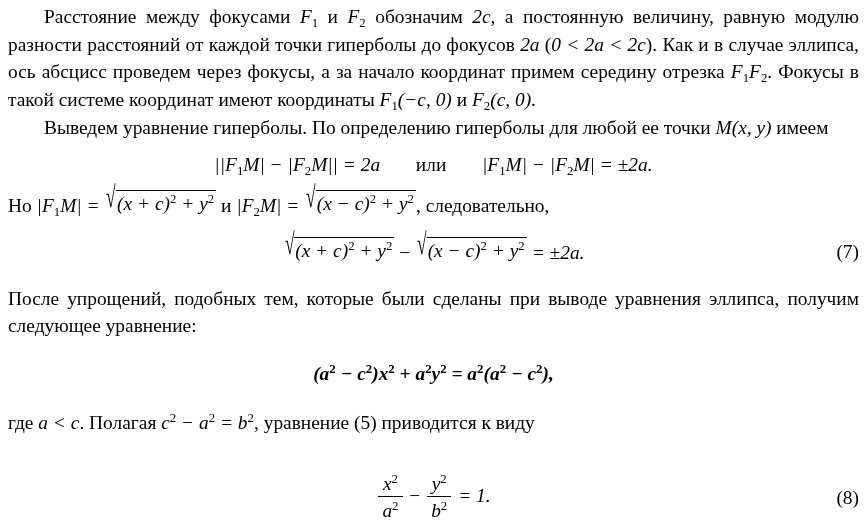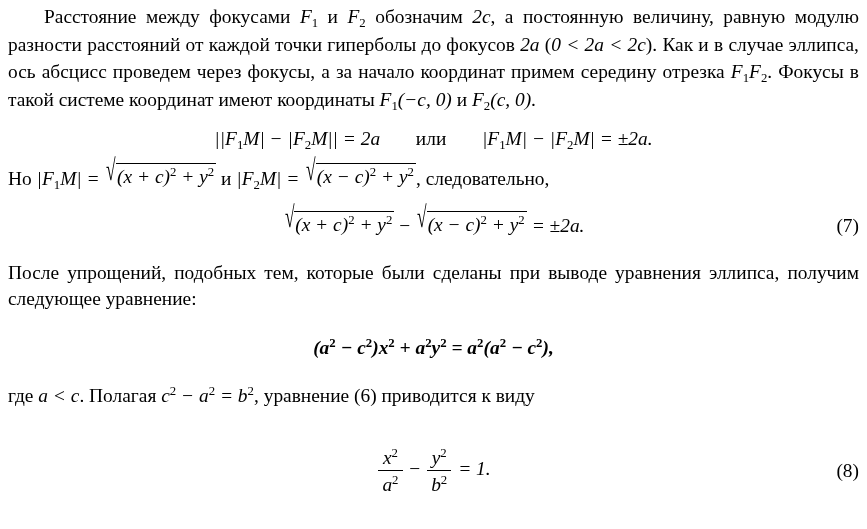--- a/index.html
+++ b/index.html
@@ -134,20 +134,25 @@
       <span>обозначим</span>
       <span class="mi">2c</span><span>, а постоянную величину, равную модулю разности расстояний от каждой точки гиперболы до фокусов</span>
       <span class="mi">2a</span>
       <span class="nowrap"><span class="mn">(</span><span class="mi">0 &lt; 2a &lt; 2c</span><span class="mn">)</span></span><span>. Как и в случае эллипса, ось абсцисс проведем через фокусы, а за начало координат примем середину отрезка</span>
       <span class="nowrap"><span class="mi">F</span><sub>1</sub><span class="mi">F</span><sub>2</sub></span><span>. Фокусы в такой системе координат имеют координаты</span>
       <span class="nowrap"><span class="mi">F</span><sub>1</sub><span class="mi">(−c, 0)</span></span>
       <span>и</span>
       <span class="nowrap"><span class="mi">F</span><sub>2</sub><span class="mi">(c, 0)</span></span><span>.</span>
     </p>
 
+    <p class="indent">
+      <span>Выведем уравнение гиперболы. По определению гиперболы для любой ее точки</span>
+      <span class="nowrap"><span class="mi">M</span><span class="mi">(x, y)</span></span>
+      <span>имеем</span>
+    </p>
 
     <div class="eq-center">
       <span class="nowrap"><span class="mi">||F</span><sub>1</sub><span class="mi">M| − |F</span><sub>2</sub><span class="mi">M|| = 2a</span></span>
       <span class="sp-wide"></span>
       <span>или</span>
       <span class="sp-wide"></span>
       <span class="nowrap"><span class="mi">|F</span><sub>1</sub><span class="mi">M| − |F</span><sub>2</sub><span class="mi">M| = ±2a.</span></span>
     </div>
 
     <p>
@@ -171,21 +176,21 @@
       <span>После упрощений, подобных тем, которые были сделаны при выводе уравнения эллипса, получим следующее уравнение:</span>
     </p>
 
     <div class="eq-center" style="margin-top:22px;margin-bottom:22px;font-weight:bold;">
       <span class="nowrap"><span class="mi">(a</span><sup>2</sup><span class="mi"> − c</span><sup>2</sup><span class="mi">)x</span><sup>2</sup><span class="mi"> + a</span><sup>2</sup><span class="mi">y</span><sup>2</sup><span class="mi"> = a</span><sup>2</sup><span class="mi">(a</span><sup>2</sup><span class="mi"> − c</span><sup>2</sup><span class="mi">),</span></span>
     </div>
 
     <p>
       <span>где</span>
       <span class="mi">a &lt; c</span><span>. Полагая</span>
-      <span class="nowrap"><span class="mi">c</span><sup>2</sup><span class="mi"> − a</span><sup>2</sup><span class="mi"> = b</span><sup>2</sup></span><span>, уравнение (6) приводится к виду</span>
+      <span class="nowrap"><span class="mi">c</span><sup>2</sup><span class="mi"> − a</span><sup>2</sup><span class="mi"> = b</span><sup>2</sup></span><span>, уравнение (5) приводится к виду</span>
     </p>
 
     <div class="eq-center eq-row" style="margin-top:36px;">
       <span class="frac big">
         <span class="num"><span class="mi">x</span><sup>2</sup></span>
         <span class="den"><span class="mi">a</span><sup>2</sup></span>
       </span>
       <span class="mo">−</span>
       <span class="frac big">
         <span class="num"><span class="mi">y</span><sup>2</sup></span>

